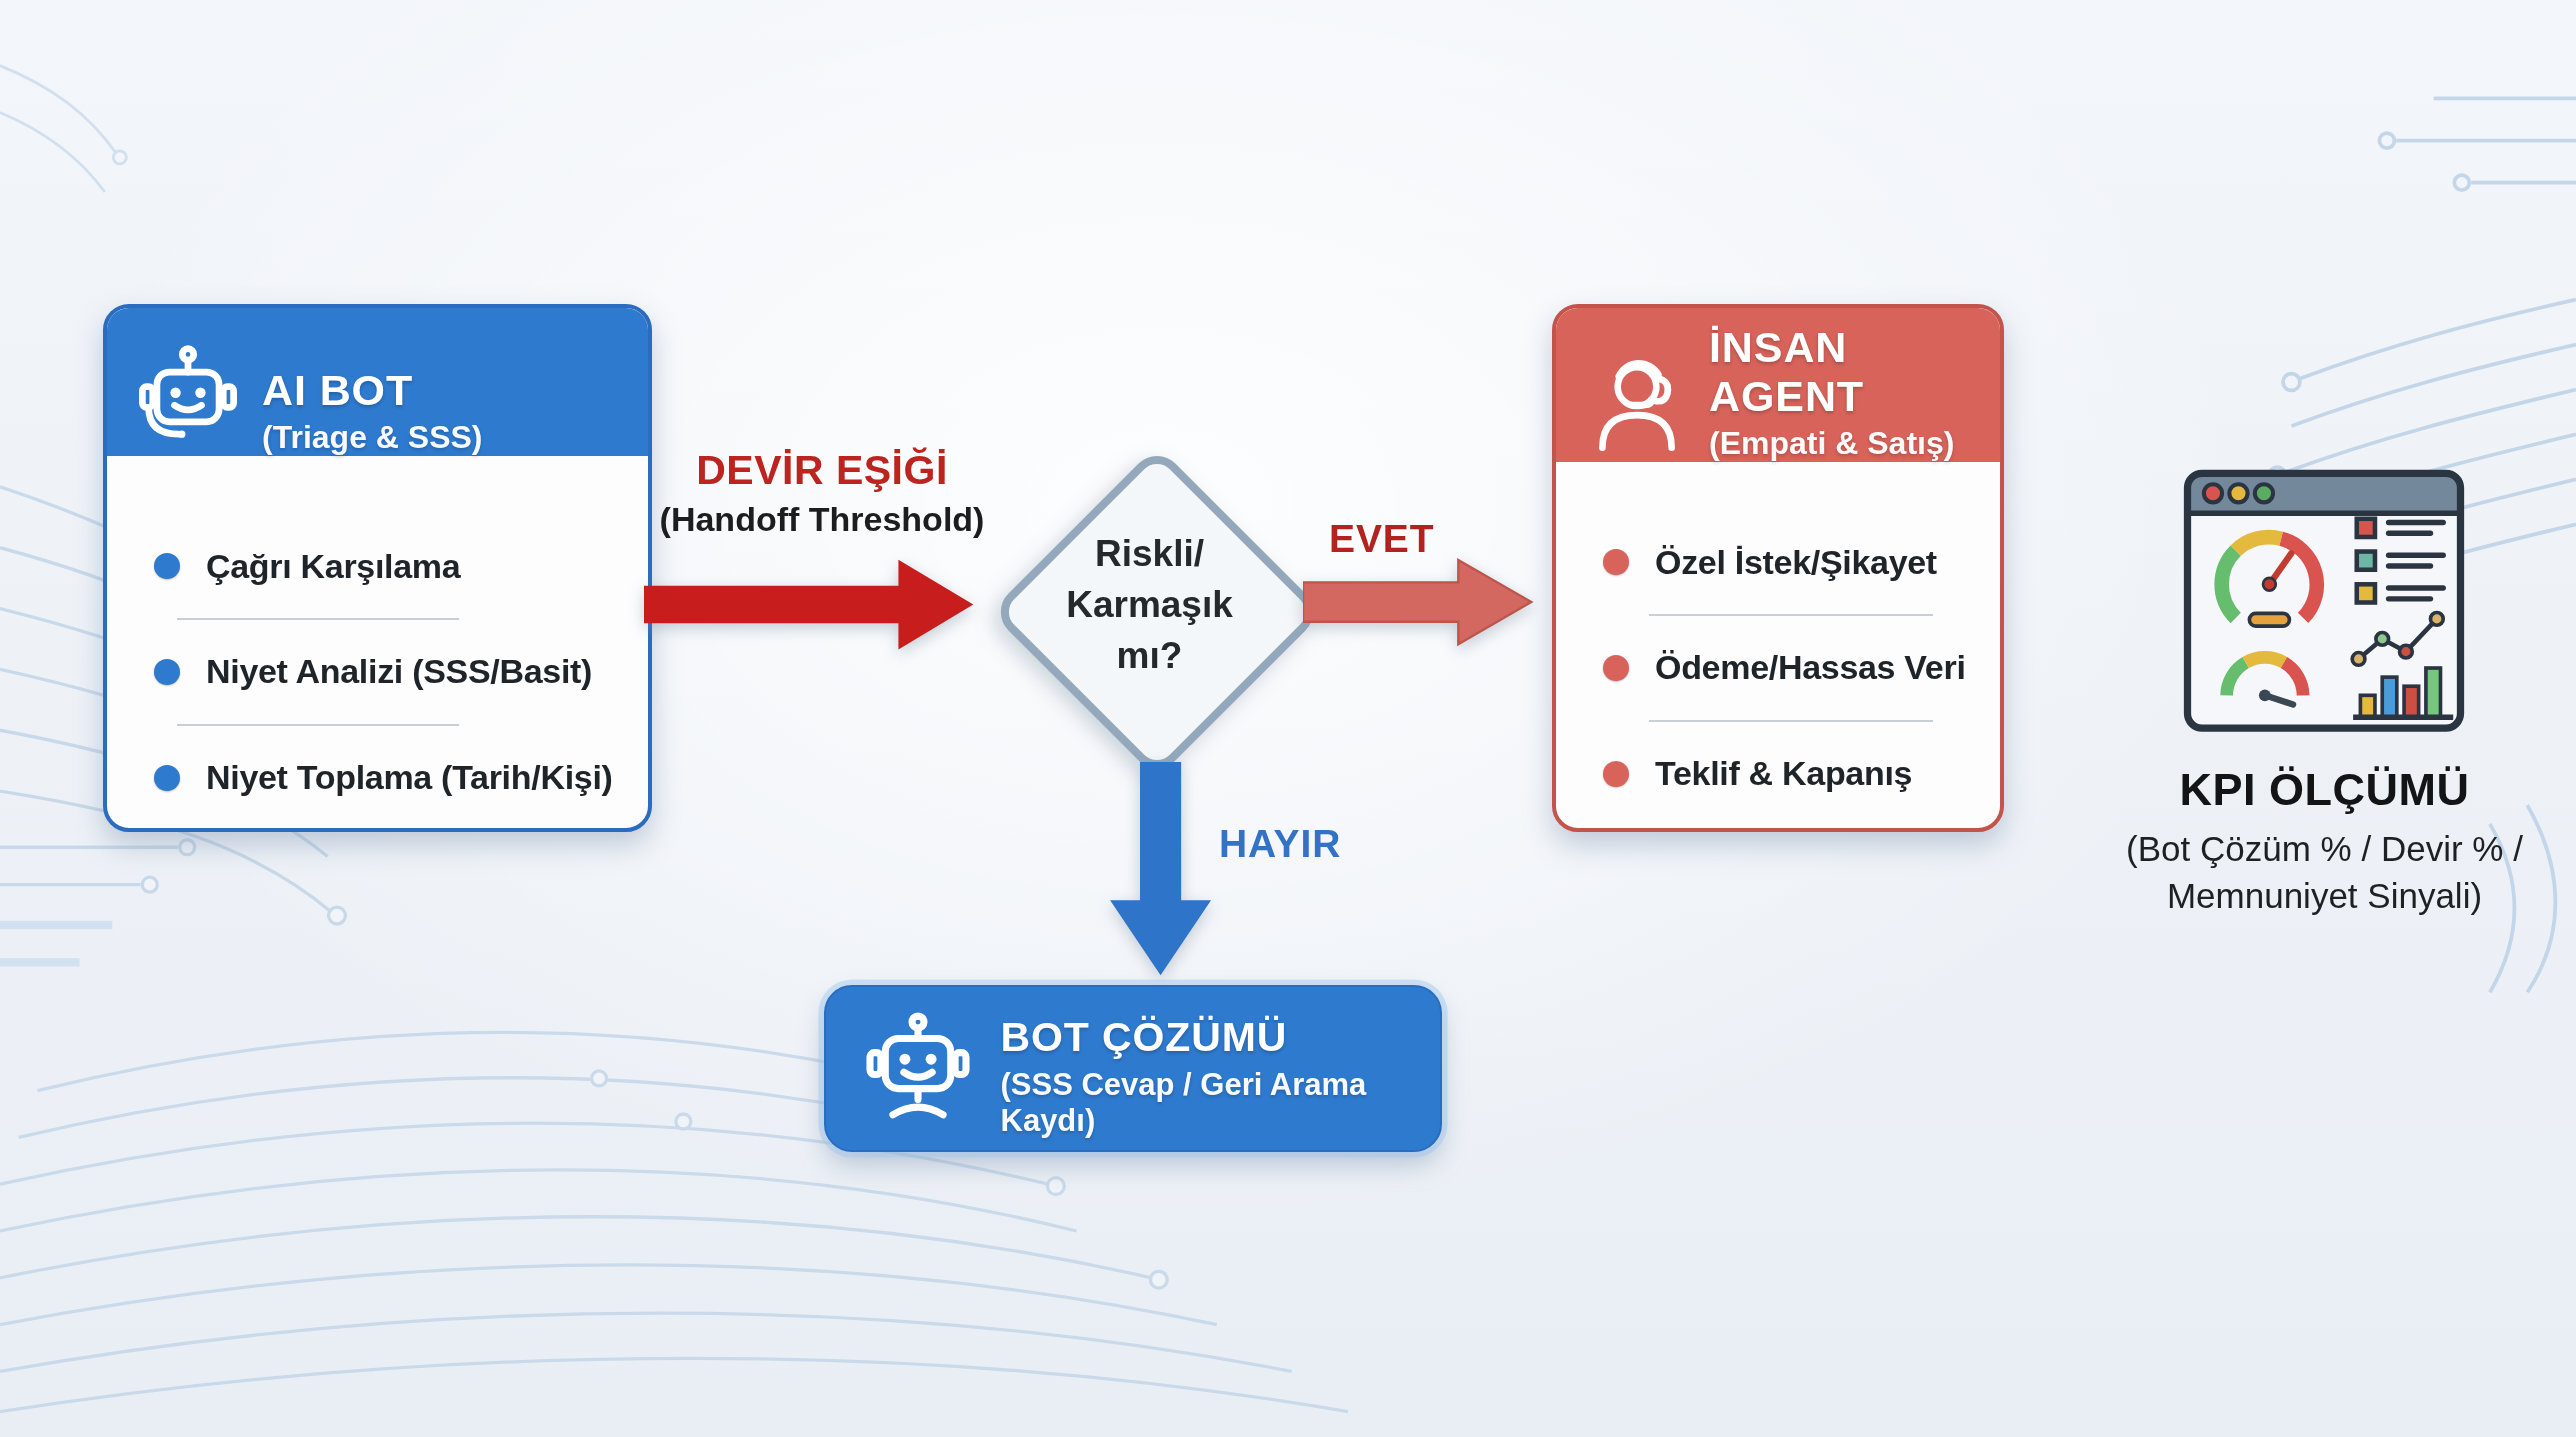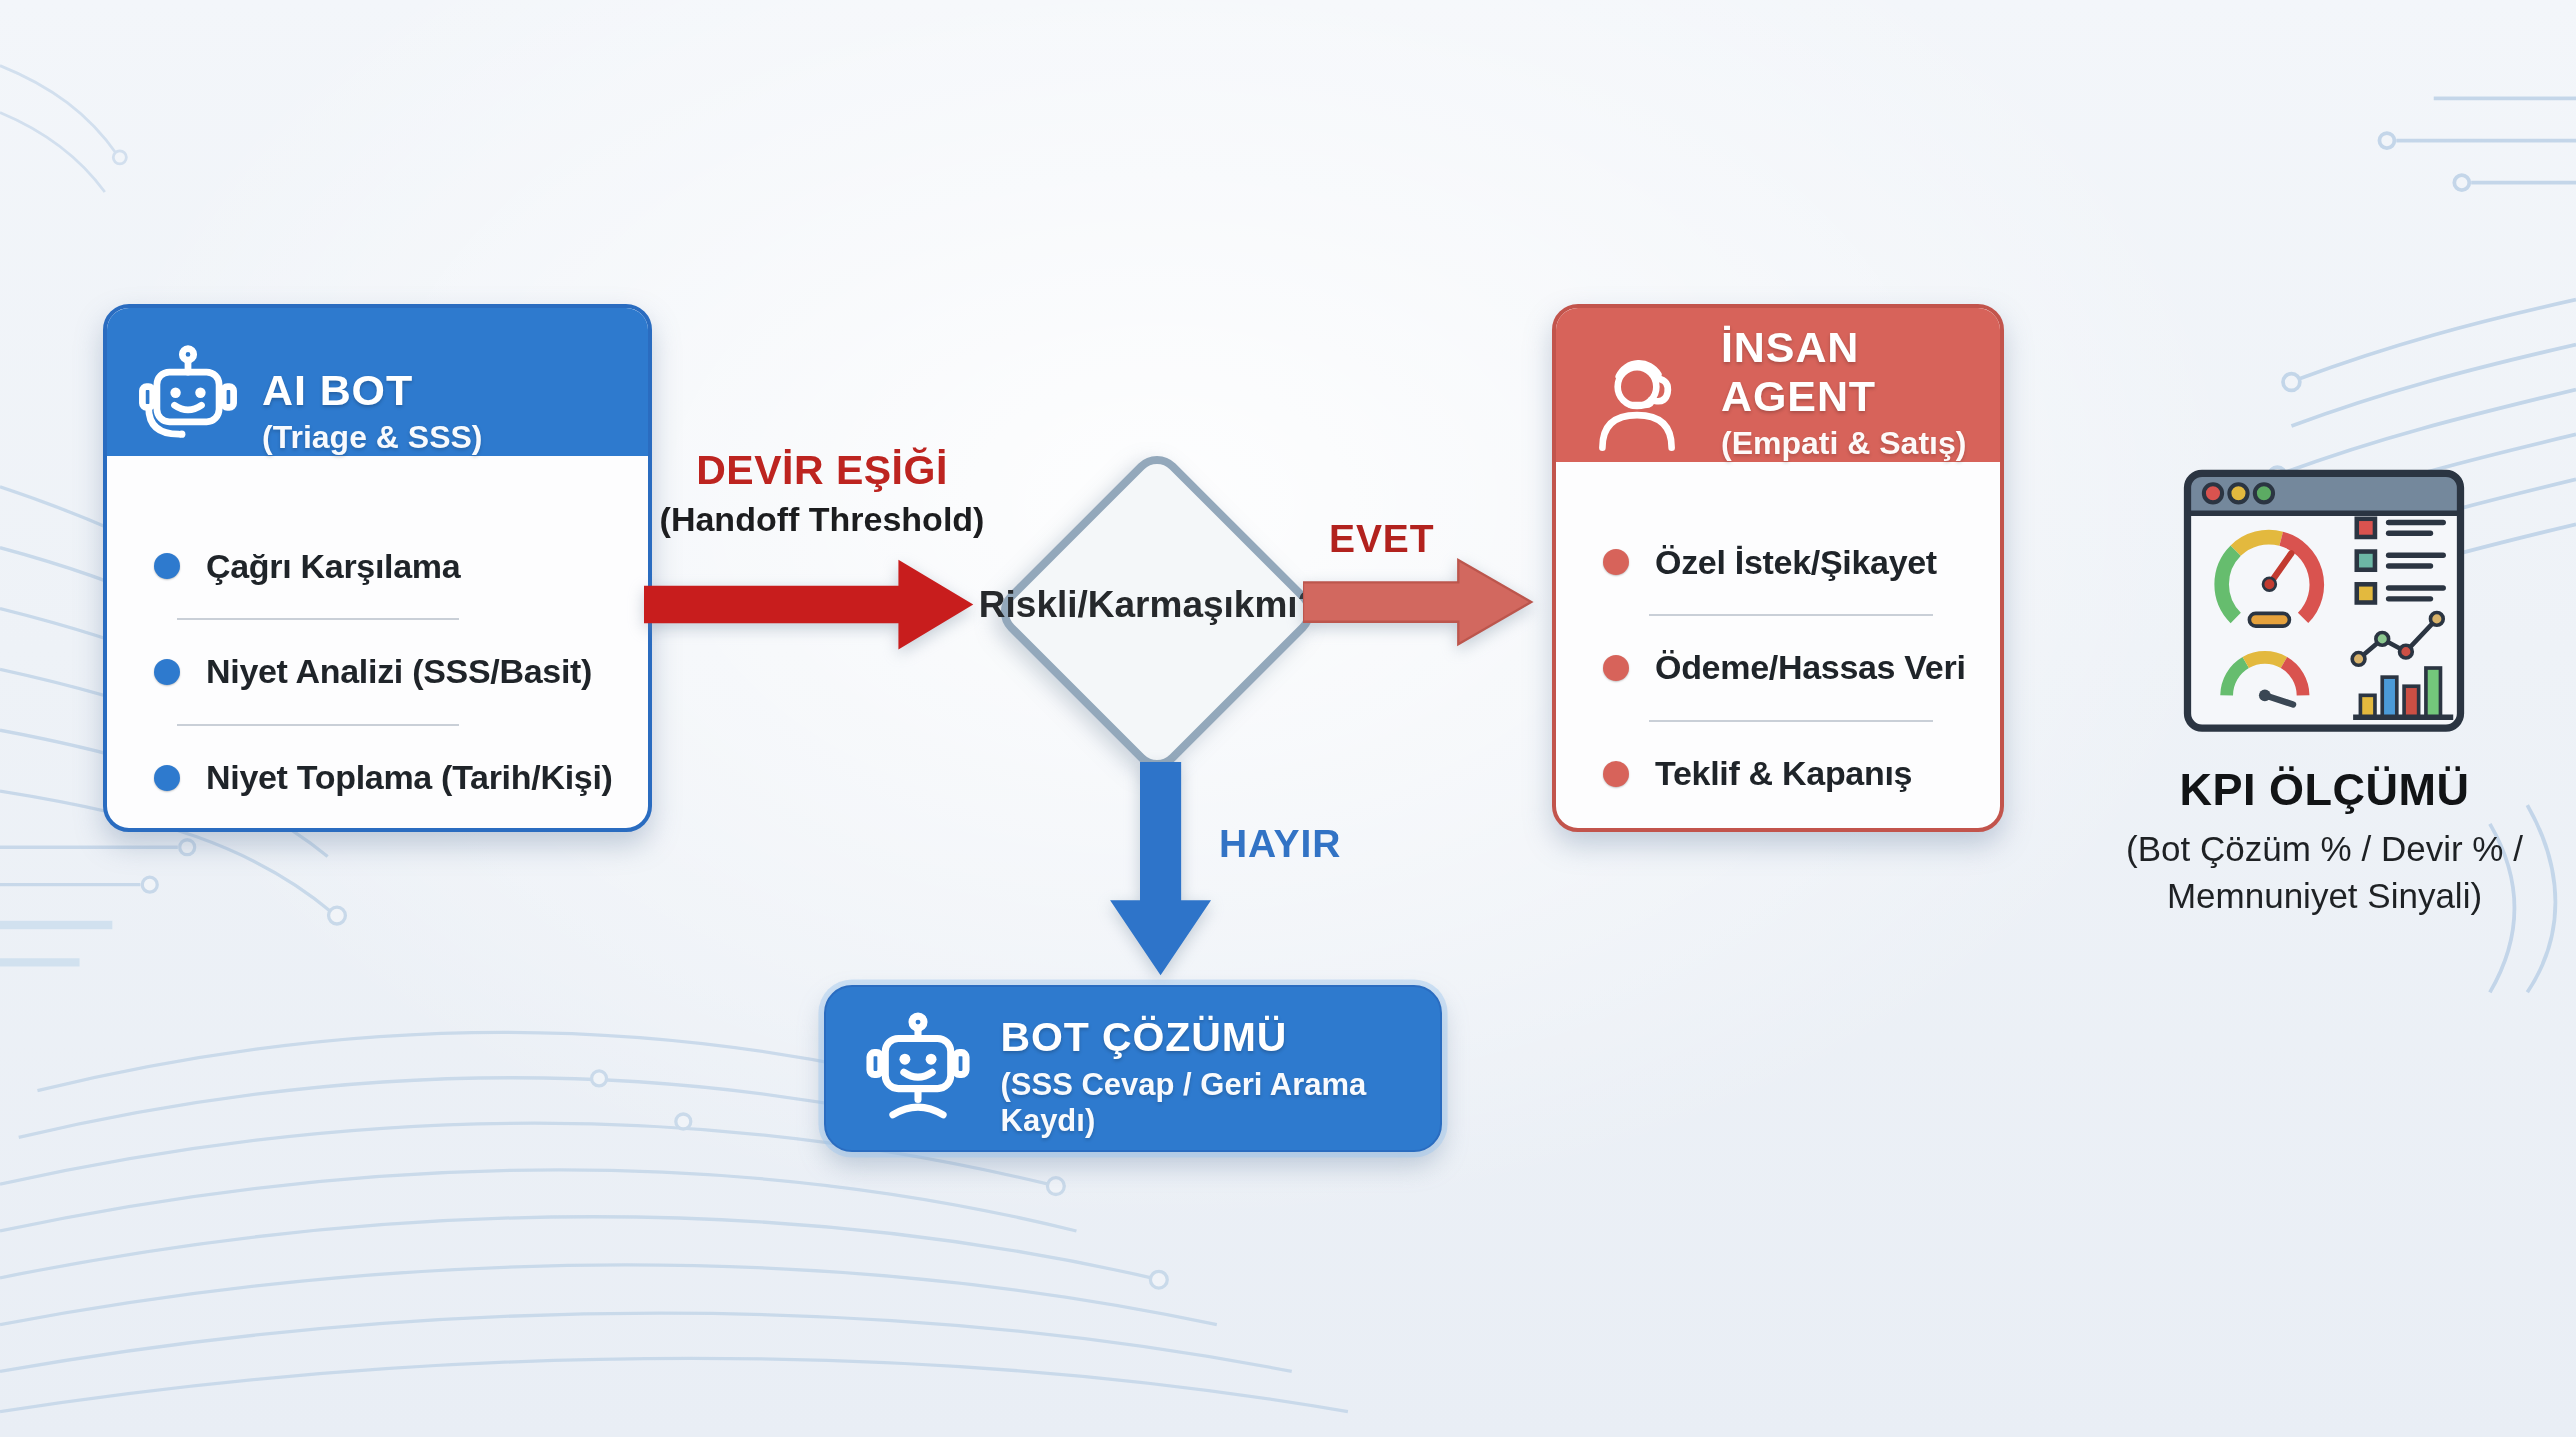--- a/index.html
+++ b/index.html
@@ -14,21 +14,21 @@
   
   .card{
     position:absolute;border-radius:26px;background:#fdfdfe;
     box-shadow:0 13px 28px rgba(110,135,165,.38);
     overflow:hidden;
   }
   .card.blue{border:4.7px solid #2a6cc0;}
   .card.red{border:4.7px solid #c2544c;}
   .card-header{display:flex;align-items:flex-end;padding-left:24px;box-sizing:border-box;}
   .card.blue .card-header{background:#2e7ace;}
-  .card.red  .card-header{background:#d7635a;gap:12px;}
+  .card.red  .card-header{background:#d7635a;}
   .hicon{flex:0 0 auto;}
   .htext{margin-left:17px;}
   .card-title{font-size:43px;font-weight:800;color:#ffffff;letter-spacing:0.9px;text-shadow:0 1.9px 3.7px rgba(0,0,0,.22);}
   .card-sub{font-size:32px;font-weight:600;color:rgba(255,255,255,.97);margin-top:3.7px;text-shadow:0 1.9px 3.7px rgba(0,0,0,.18);}
   .card-body{box-sizing:border-box;}
   .row{height:104px;display:flex;align-items:center;padding-left:47px;box-sizing:border-box;}
   .dot{width:26px;height:26px;border-radius:50%;margin-right:26px;flex:0 0 auto;box-shadow:0 0.9px 1.9px rgba(0,0,0,.25);}
   .card.blue .dot{background:#2e7ace;}
   .card.red  .dot{background:#d7635a;}
   .row-label{font-size:34px;font-weight:600;color:#1f2429;letter-spacing:-0.3px;white-space:nowrap;}
@@ -43,21 +43,21 @@
   .hayir{color:#3273c5;}
   .center{text-align:center;}
   
   .diamond-wrap{position:absolute;left:994px;top:449px;width:311px;height:311px;}
   .diamond-shape{
     position:absolute;left:45px;top:45px;width:220px;height:220px;
     transform:rotate(45deg);border:8.4px solid #93a8bb;border-radius:26px;
     background:#f4f7f9;box-shadow:0 9.4px 20.6px rgba(120,140,160,.35);
   }
   .diamond-text{
-    position:absolute;inset:0;display:flex;flex-direction:row;align-items:center;justify-content:center;
+    position:absolute;inset:0;display:flex;flex-direction:column;align-items:center;justify-content:center;
     font-size:37px;font-weight:700;color:#26292c;line-height:51px;text-align:center;
   }
   
   .pill-card{
     position:absolute;left:824px;top:985px;width:618px;height:167px;border-radius:28px;
     background:#2e7ace;border:2.8px solid #2a6cc0;display:flex;align-items:center;box-sizing:border-box;
     box-shadow:0 0 0 5.6px rgba(160,200,240,.45), 0 13px 26px rgba(110,135,165,.4);
   }
   .pill-title{font-size:41px;font-weight:800;color:#fff;letter-spacing:0.9px;text-shadow:0 1.9px 3.7px rgba(0,0,0,.22);}
   .pill-sub{font-size:31px;font-weight:700;color:rgba(255,255,255,.97);margin-top:5.6px;text-shadow:0 1.9px 3.7px rgba(0,0,0,.18);}

